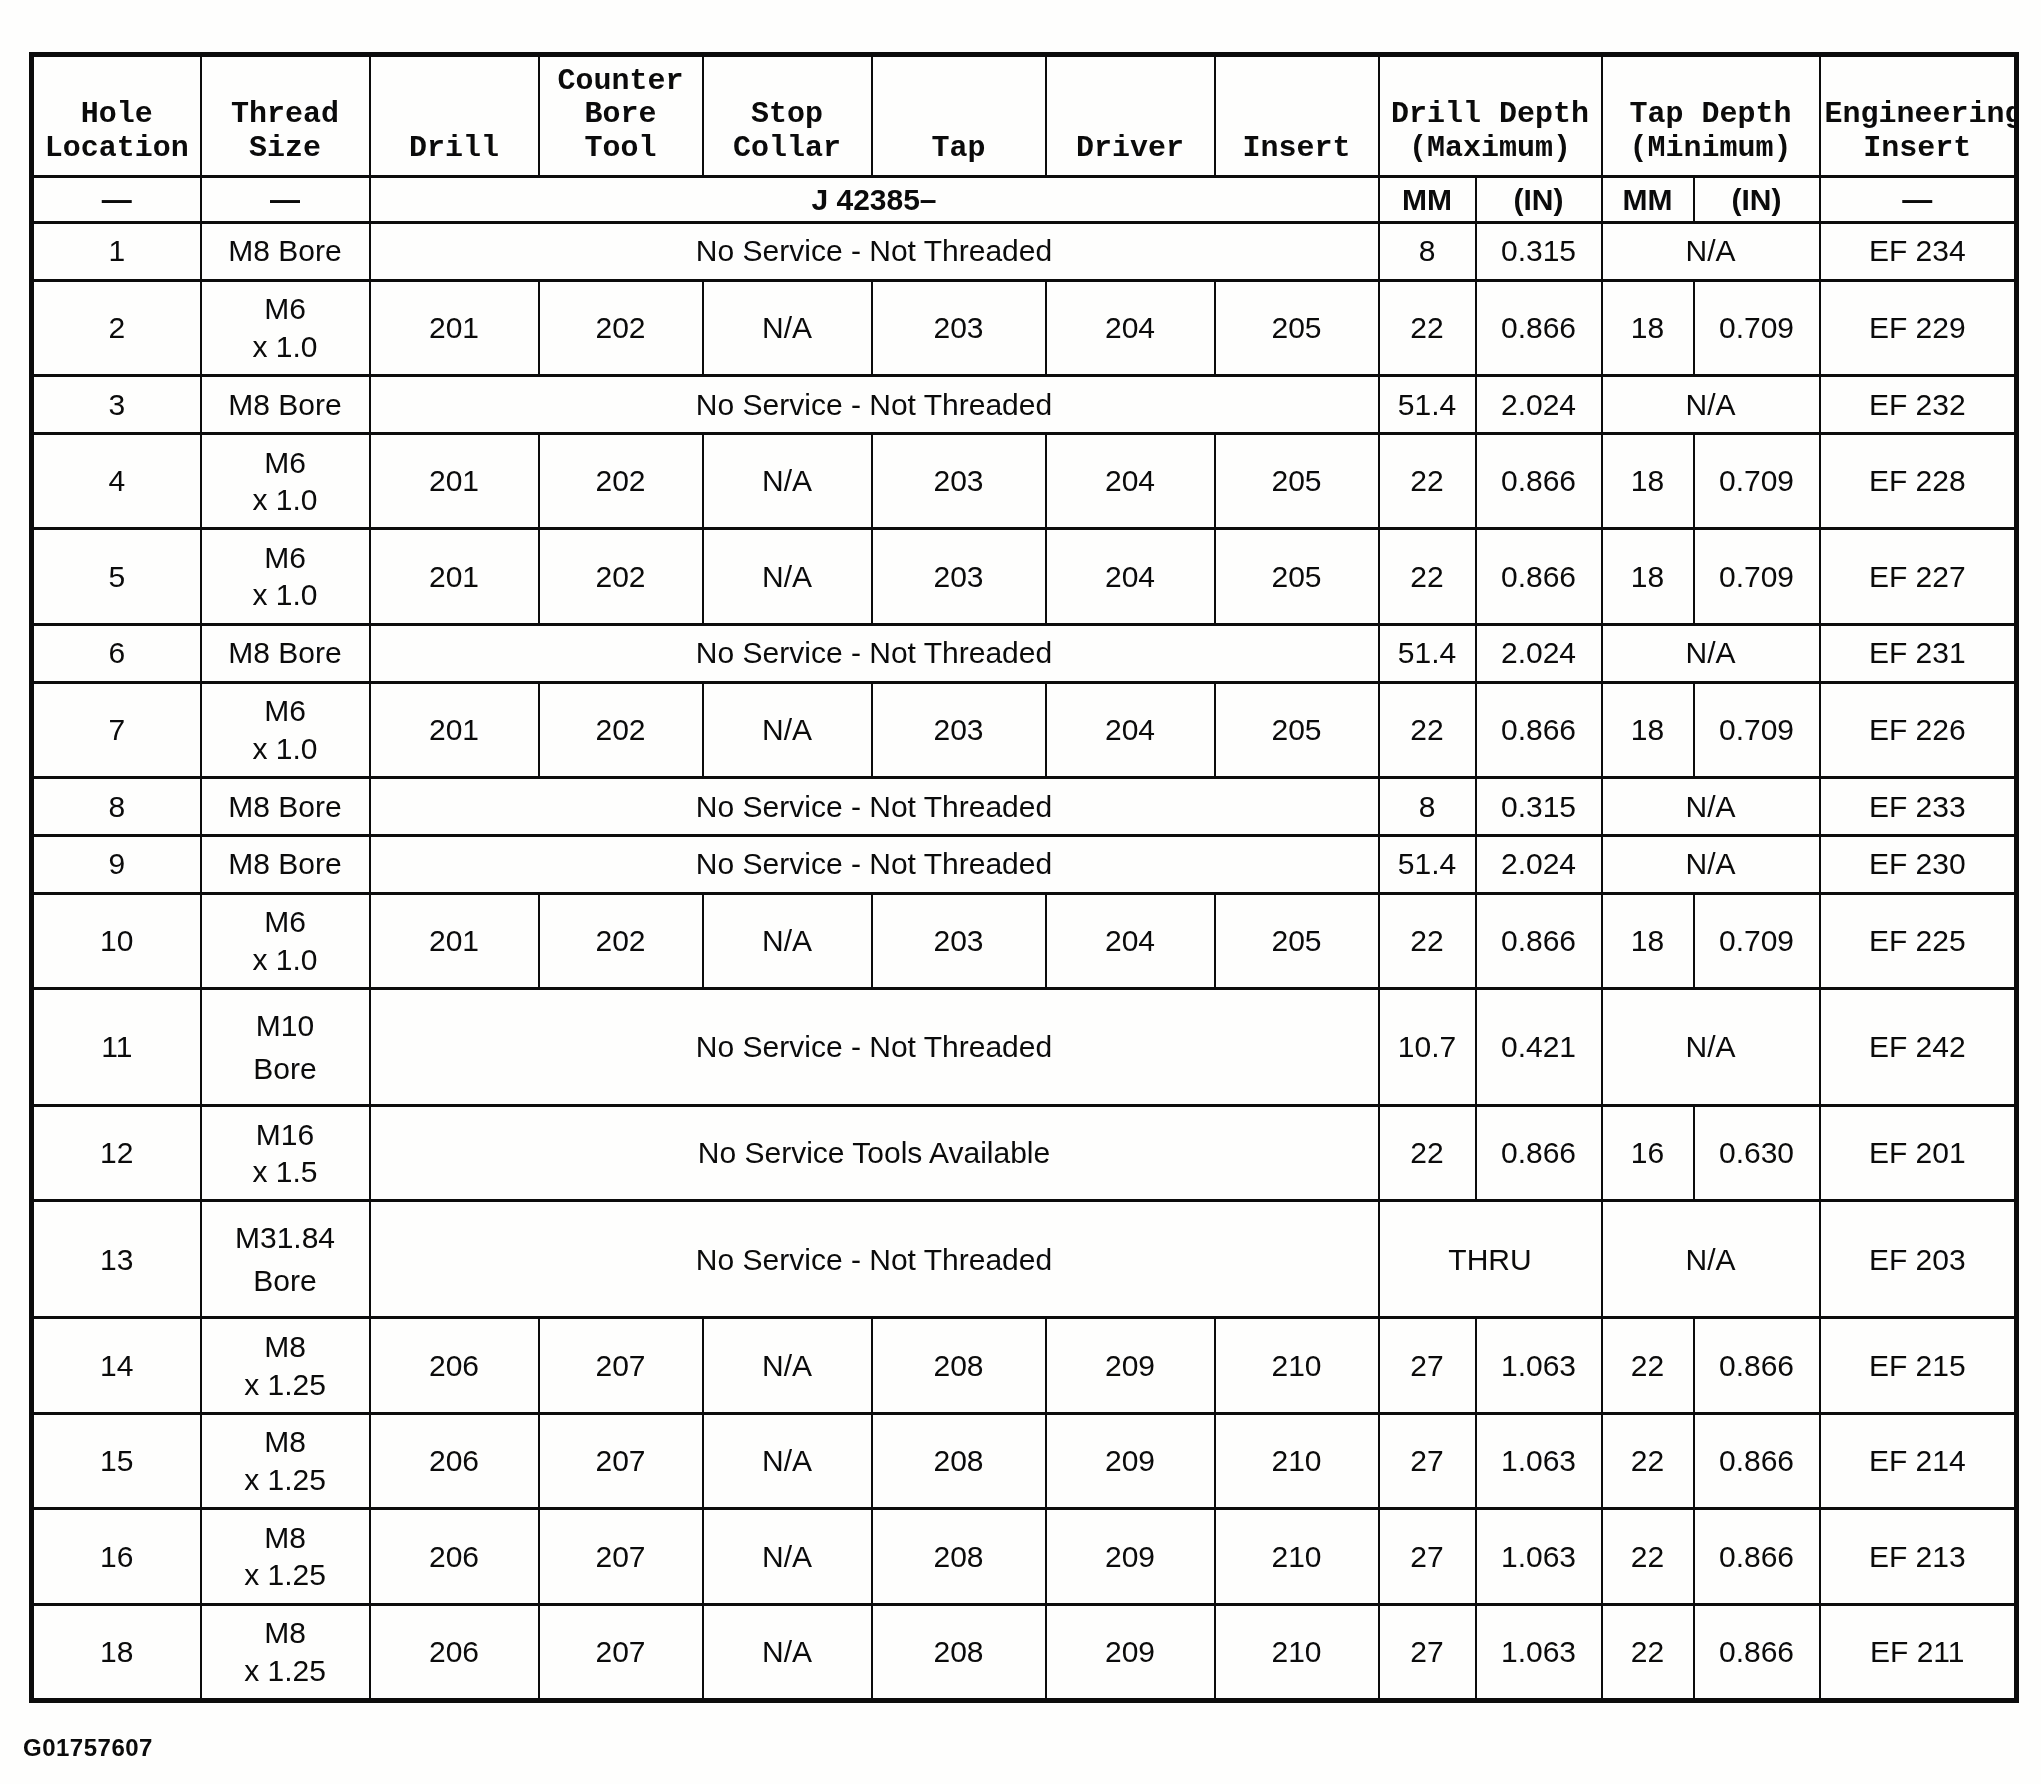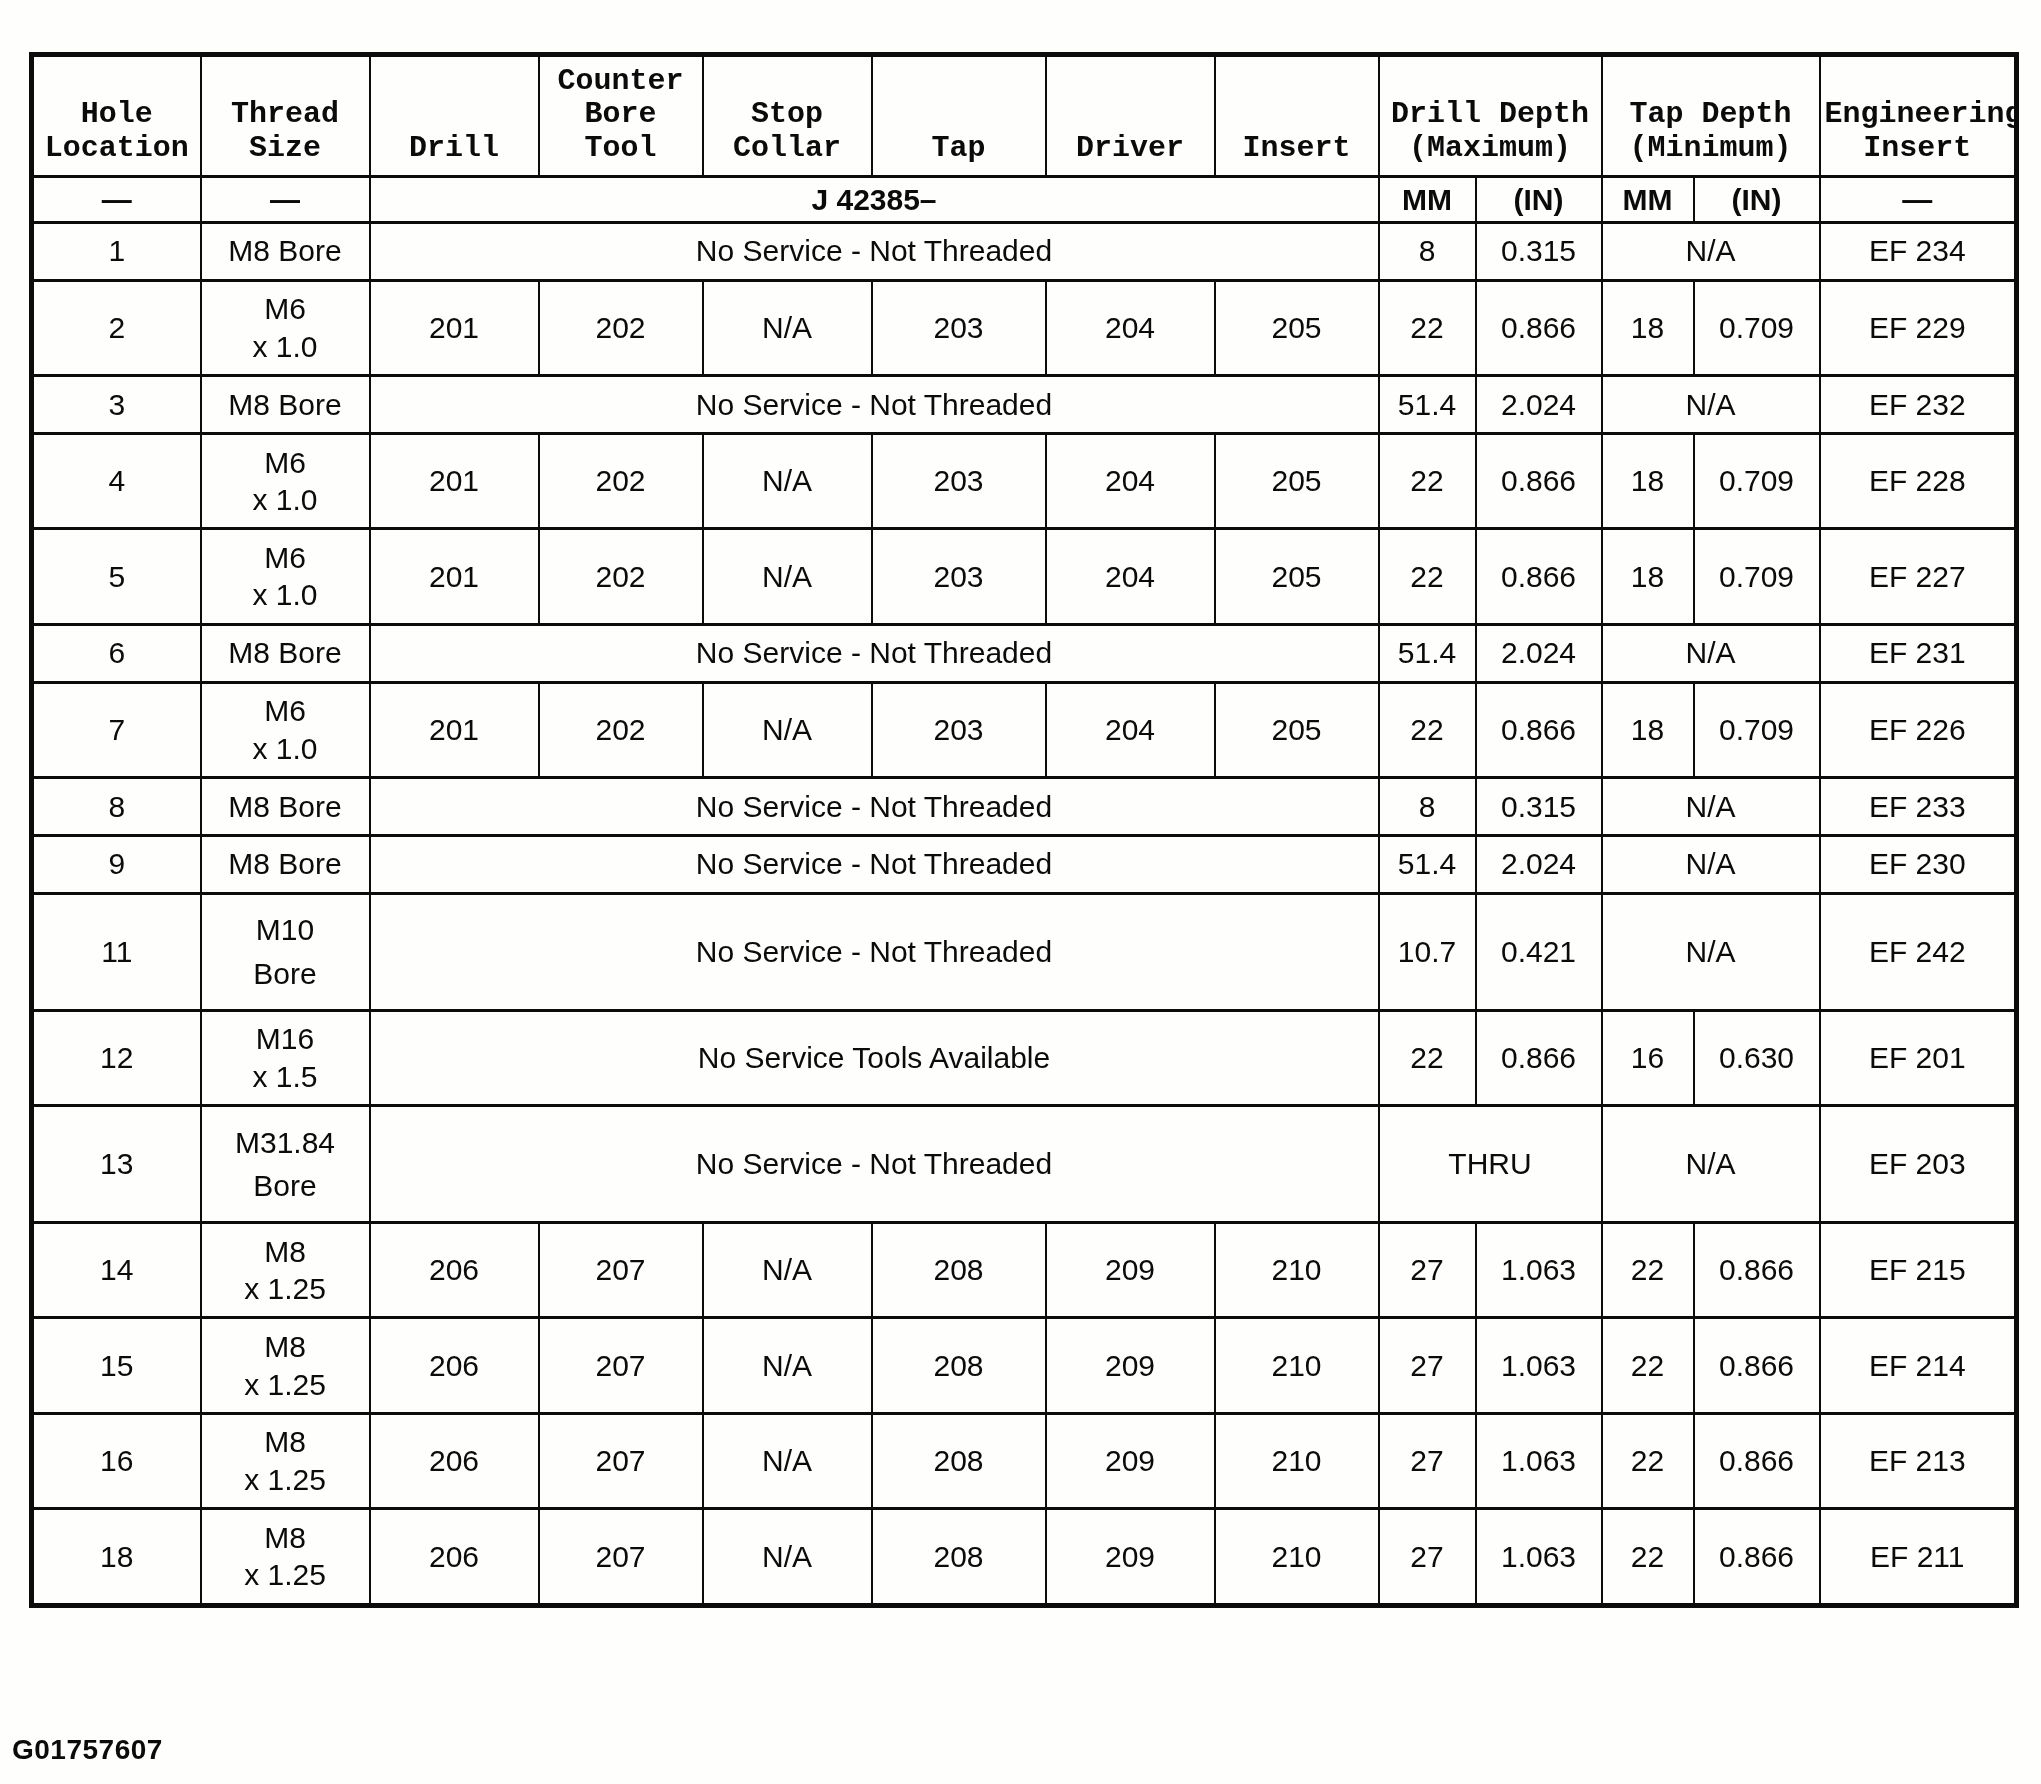--- a/index.html
+++ b/index.html
@@ -57,23 +57,23 @@
     padding: 4.8px 3.9px;
     line-height: 1.1;
   }
   tr.row-tall td {
     padding-top: 13.5px;
     padding-bottom: 13.5px;
     line-height: 1.45;
   }
   .footer-code {
     position: absolute;
-    left: 12px;
+    left: 23px;
     top: 1734px;
-    font-size: 28px;
+    font-size: 24px;
     font-weight: bold;
     letter-spacing: 0.5px;
   }
 </style>
 </head>
 <body>
 
 <div class="page">
 
   <table class="spec-table">
@@ -229,20 +229,36 @@
         </tr>
         <tr>
           <td>9</td>
           <td>M8 Bore</td>
           <td colspan="6">No Service - Not Threaded</td>
           <td>51.4</td>
           <td>2.024</td>
           <td colspan="2">N/A</td>
           <td>EF 230</td>
         </tr>
+        <tr>
+          <td>10</td>
+          <td>M6
+x 1.0</td>
+          <td>201</td>
+          <td>202</td>
+          <td>N/A</td>
+          <td>203</td>
+          <td>204</td>
+          <td>205</td>
+          <td>22</td>
+          <td>0.866</td>
+          <td>18</td>
+          <td>0.709</td>
+          <td>EF 225</td>
+        </tr>
         <tr class="row-tall">
           <td>11</td>
           <td>M10
 Bore</td>
           <td colspan="6">No Service - Not Threaded</td>
           <td>10.7</td>
           <td>0.421</td>
           <td colspan="2">N/A</td>
           <td>EF 242</td>
         </tr>

